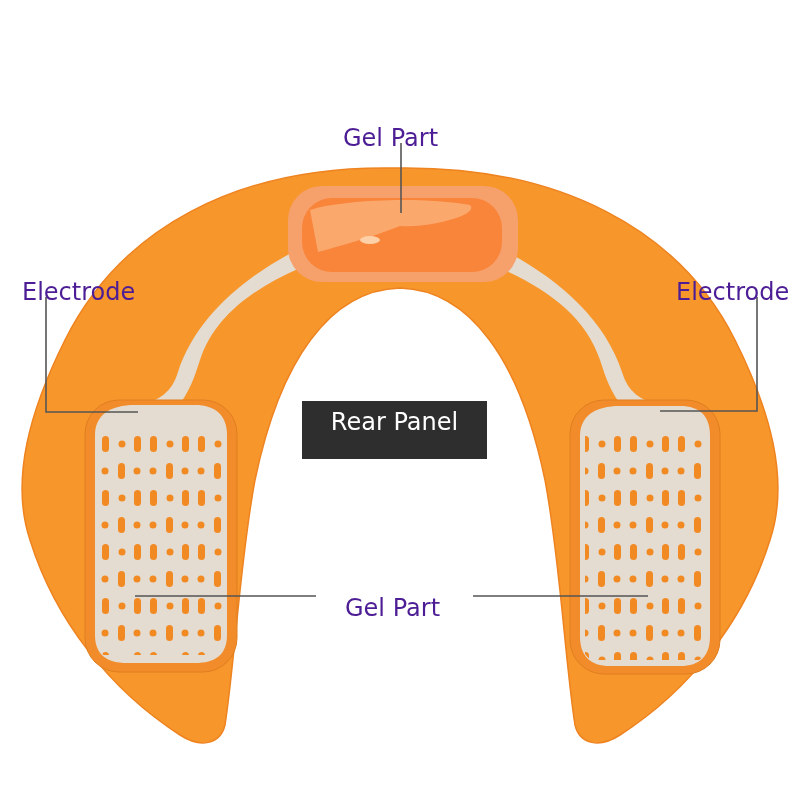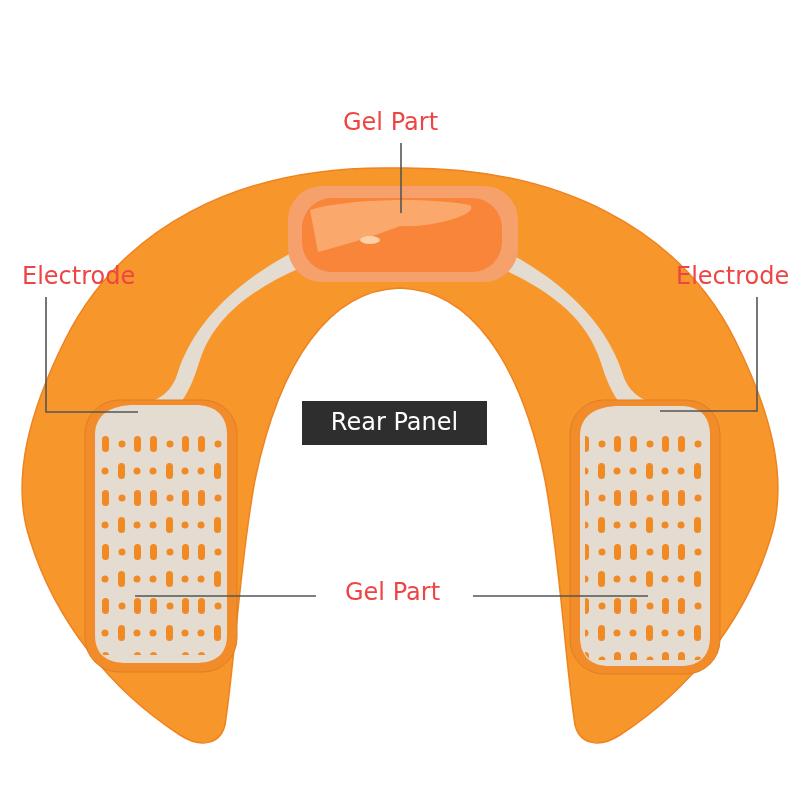--- a/index.html
+++ b/index.html
@@ -1,25 +1,25 @@
 <!DOCTYPE html>
 <html><head>
   <meta charset="utf-8">
   <style>
     html, body { margin: 0; padding: 0; background: #ffffff; }
     body { width: 800px; height: 800px; position: relative; overflow: hidden;
            font-family: "DejaVu Sans", sans-serif; }
     #stage { position: absolute; left: 0; top: 0; width: 800px; height: 800px; }
-    .label { position: absolute; color: #ef4444; font-size: 24px; letter-spacing: 0px;
-             white-space: nowrap; line-height: 1; font-family: "DejaVu Sans", sans-serif; }
+    .label { position: absolute; color: #4c1d95; font-size: 24px; letter-spacing: 0px;
+             white-space: nowrap; line-height: 1; font-family: "DejaVu Sans", sans-serif; margin-top: 16px; }
     #lbl-gel-top { left: 343px; top: 110px; }
     #lbl-elec-left { left: 22px; top: 264px; }
     #lbl-elec-right { left: 676px; top: 264px; }
     #lbl-gel-bottom { left: 345px; top: 580px; }
-    #rear-panel { position: absolute; left: 302px; top: 401px; width: 185px; height: 44px;
+    #rear-panel { position: absolute; left: 302px; top: 401px; width: 185px; height: 58px;
                   background: #2e2e2e; color: #ffffff; font-size: 24px; line-height: 42px;
                   text-align: center; font-family: "DejaVu Sans", sans-serif; }
   </style>
 </head>
 <body>
 
 <svg id="stage" viewBox="0 0 800 800" xmlns="http://www.w3.org/2000/svg">
   <defs>
     <pattern id="holes-left" x="0" y="0" width="48" height="54" patternUnits="userSpaceOnUse">
       <rect x="6" y="4" width="7" height="16" rx="3.5" fill="#F28A24"></rect>

